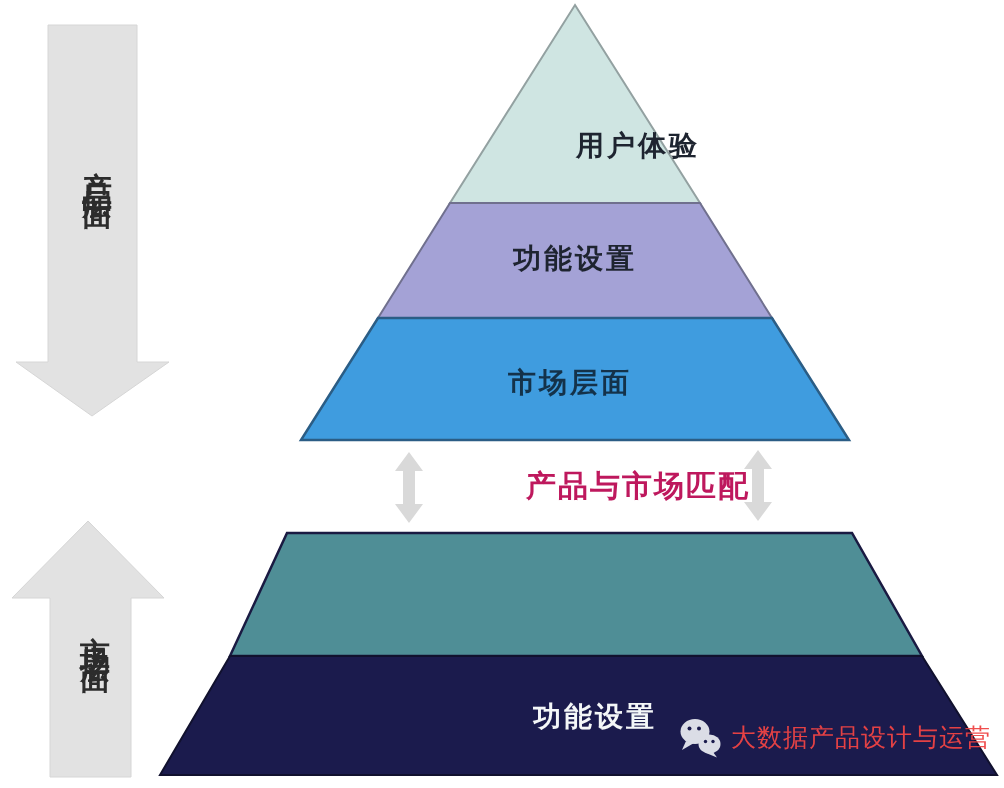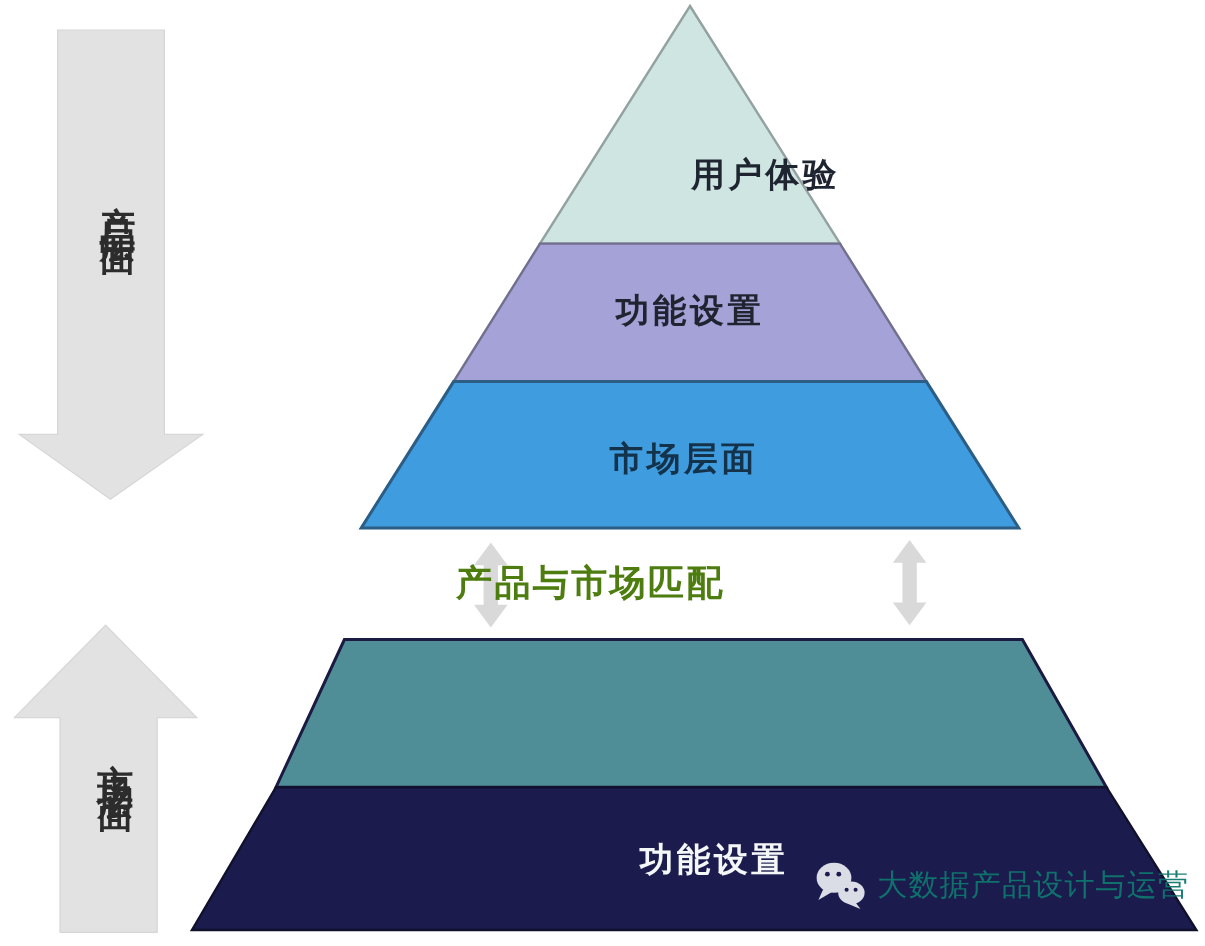--- a/index.html
+++ b/index.html
@@ -22,25 +22,25 @@
     white-space: nowrap;
     pointer-events: none;
   }
   .dark-label  { color: #1e2430; }
   .blue-label  { color: #14324a; }
   .light-label { color: #f4f7f8; }
 
   .fit-label {
     position: absolute;
     left: 380px; top: 466px; width: 370px;
-    text-align: left;
+    text-align: right;
     font-weight: bold;
     font-size: 30px;
     letter-spacing: 2px;
-    color: #4d7c0f;
+    color: #be185d;
     white-space: nowrap;
     pointer-events: none;
   }
 
   .v-label {
     position: absolute;
     writing-mode: vertical-rl;
     text-orientation: upright;
     font-weight: bold;
     font-size: 30px;
@@ -50,21 +50,21 @@
   }
   .v-label-product { left: 76px; top: 148px; }
   .v-label-market  { left: 74px; top: 612px; }
 
   .watermark {
     position: absolute;
     left: 678px; top: 716px;
     display: flex;
     align-items: center;
     gap: 7px;
-    color: #0f766e;
+    color: #ef4444;
     opacity: 0.95;
     pointer-events: none;
   }
   .watermark-text {
     font-size: 25px;
     letter-spacing: 1px;
     white-space: nowrap;
   }
 </style>
 </head>

